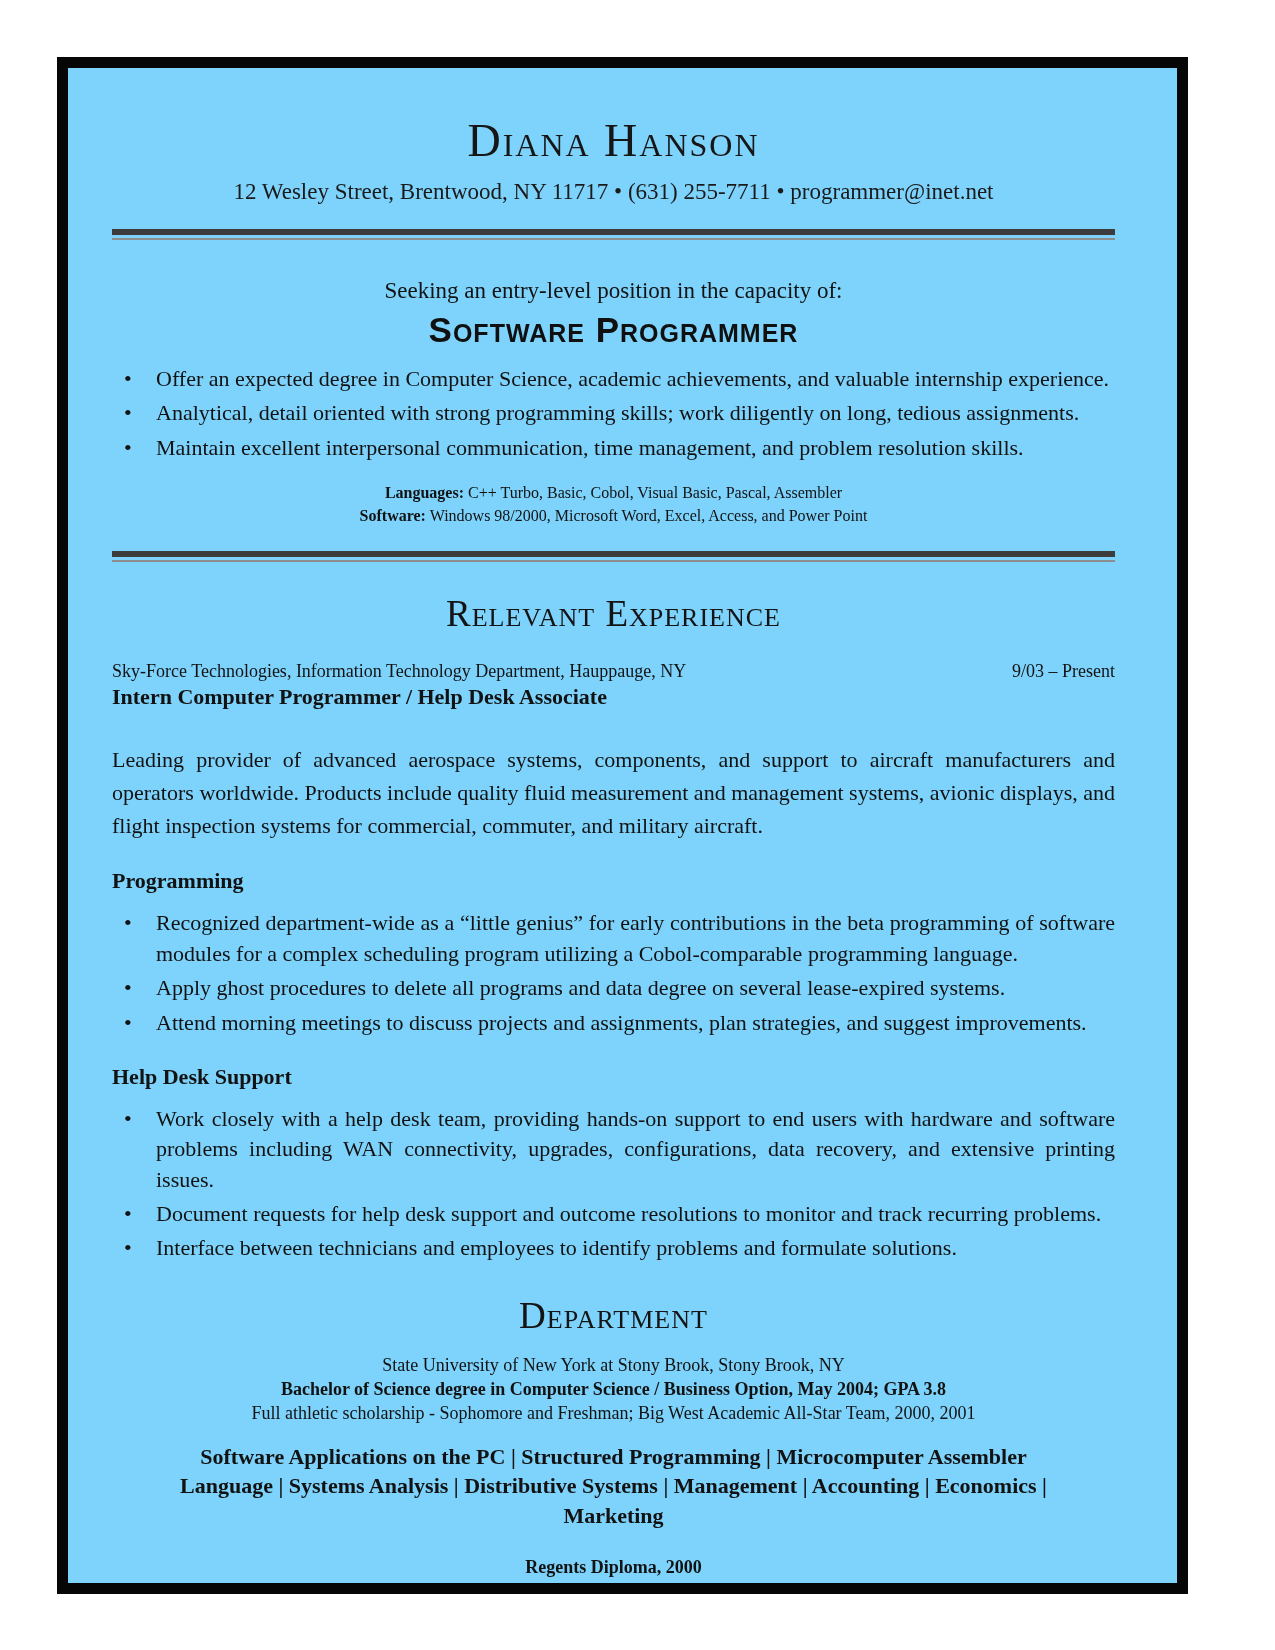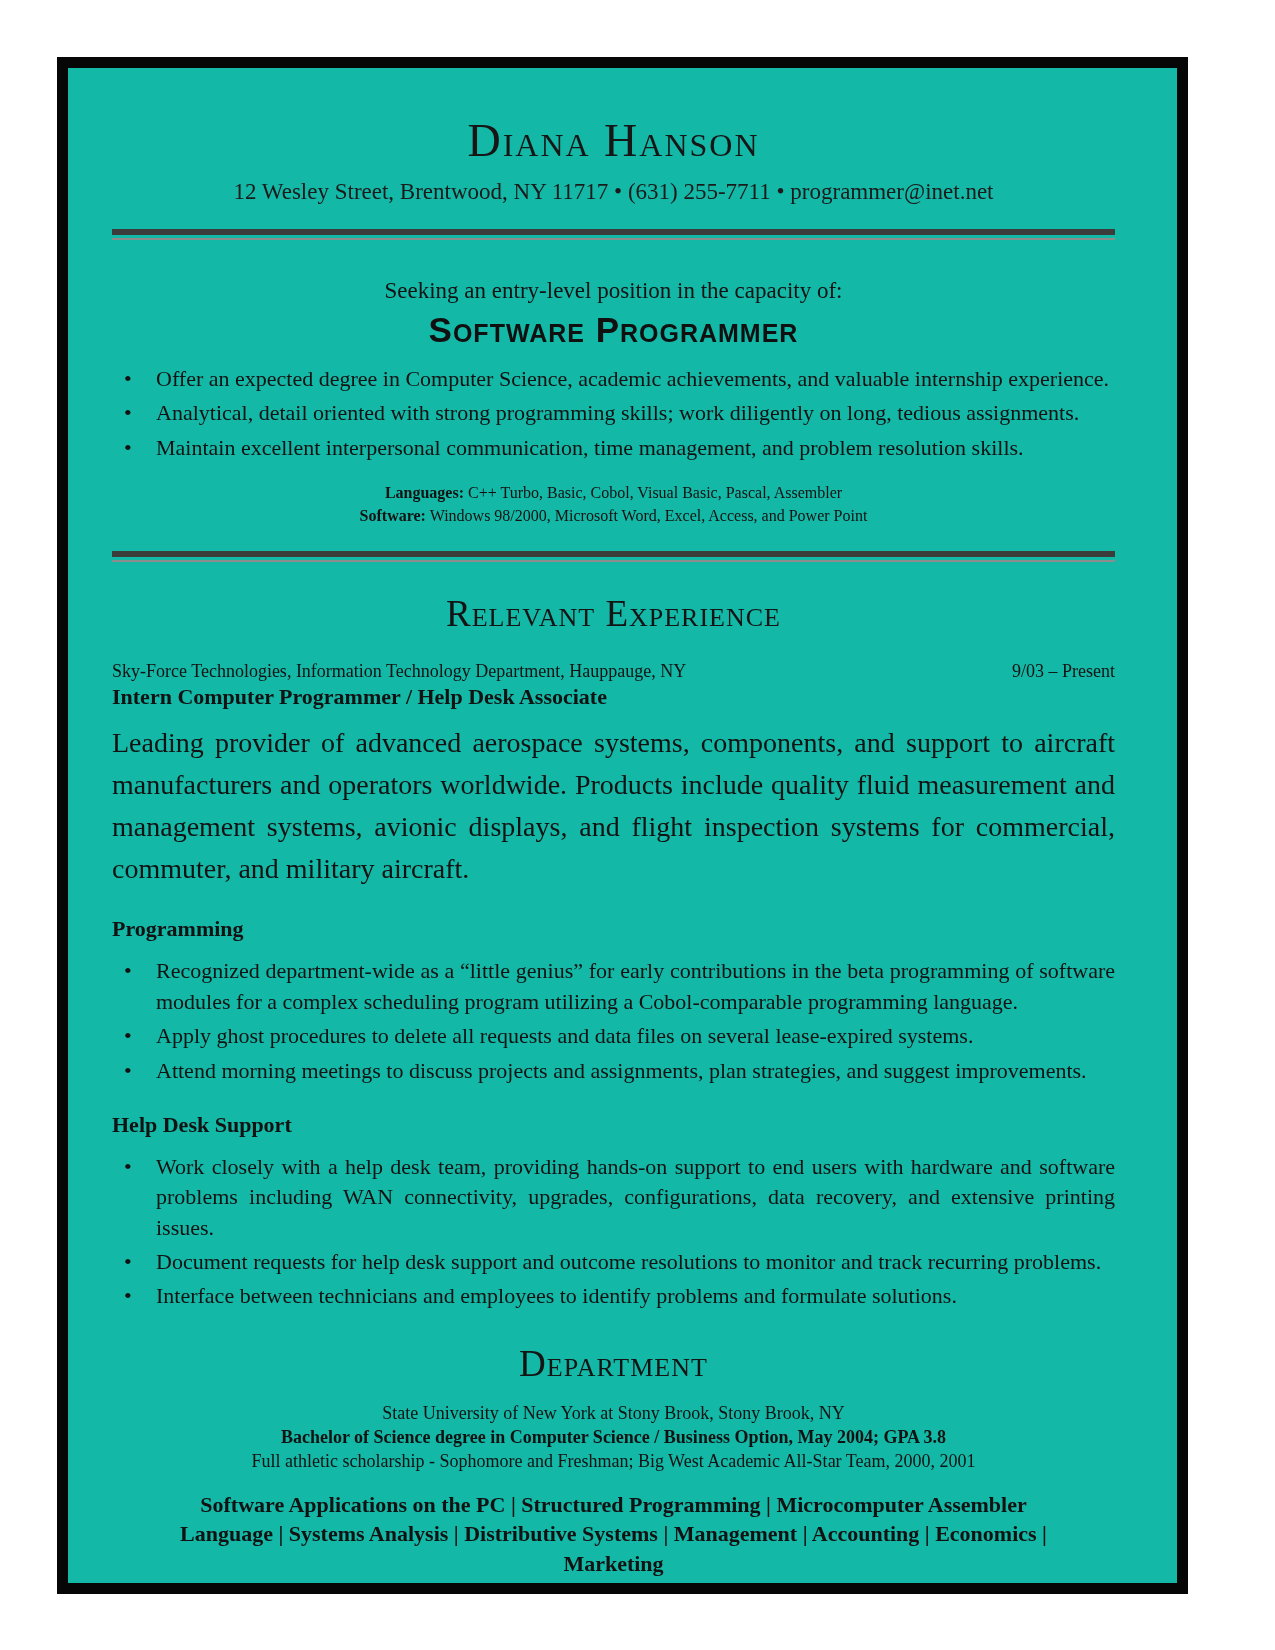--- a/index.html
+++ b/index.html
@@ -9,21 +9,21 @@
     font-family: "Liberation Serif", "DejaVu Serif", serif;
     color: #121212;
     position: relative;
   }
   .page {
     position: absolute;
     left: 57px;
     top: 57px;
     width: 1131px;
     height: 1537px;
-    background: #14b8a6;
+    background: #7dd3fc;
     border: 11px solid #060606;
     padding: 46px 62px 36px 44px;
     overflow: hidden;
   }
   .name {
     text-align: center;
     font-variant: small-caps;
     font-size: 46px;
     letter-spacing: 2px;
     font-weight: 400;
@@ -85,24 +85,24 @@
   }
   .company-row {
     display: flex;
     justify-content: space-between;
     align-items: baseline;
     font-size: 18px;
     margin-top: 26px;
   }
   .job-title { font-size: 22px; font-weight: 700; margin-top: 2px; }
   .summary {
-    font-size: 28px;
+    font-size: 22px;
     line-height: 1.5;
     text-align: justify;
-    margin-top: 12px;
+    margin-top: 33px;
   }
   .subheading { font-size: 22px; font-weight: 700; margin-top: 26px; margin-bottom: 4px; }
   .edu-line   { text-align: center; font-size: 18px; line-height: 1.35; }
   .edu-line.bold { font-weight: 700; }
   .edu-line.first { margin-top: 16px; }
   .coursework {
     text-align: center;
     font-size: 22px;
     font-weight: 700;
     line-height: 1.35;
@@ -155,21 +155,21 @@
     <span>Sky-Force Technologies, Information Technology Department, Hauppauge, NY</span>
     <span>9/03 – Present</span>
   </div>
   <div class="job-title">Intern Computer Programmer / Help Desk Associate</div>
 
   <p class="summary">Leading provider of advanced aerospace systems, components, and support to aircraft manufacturers and operators worldwide. Products include quality fluid measurement and management systems, avionic displays, and flight inspection systems for commercial, commuter, and military aircraft.</p>
 
   <div class="subheading">Programming</div>
   <ul class="bullets">
     <li>Recognized department-wide as a “little genius” for early contributions in the beta programming of software modules for a complex scheduling program utilizing a Cobol-comparable programming language.</li>
-    <li>Apply ghost procedures to delete all requests and data files on several lease-expired systems.</li>
+    <li>Apply ghost procedures to delete all programs and data degree on several lease-expired systems.</li>
     <li>Attend morning meetings to discuss projects and assignments, plan strategies, and suggest improvements.</li>
   </ul>
 
   <div class="subheading">Help Desk Support</div>
   <ul class="bullets">
     <li>Work closely with a help desk team, providing hands-on support to end users with hardware and software problems including WAN connectivity, upgrades, configurations, data recovery, and extensive printing issues.</li>
     <li>Document requests for help desk support and outcome resolutions to monitor and track recurring problems.</li>
     <li>Interface between technicians and employees to identify problems and formulate solutions.</li>
   </ul>
 

